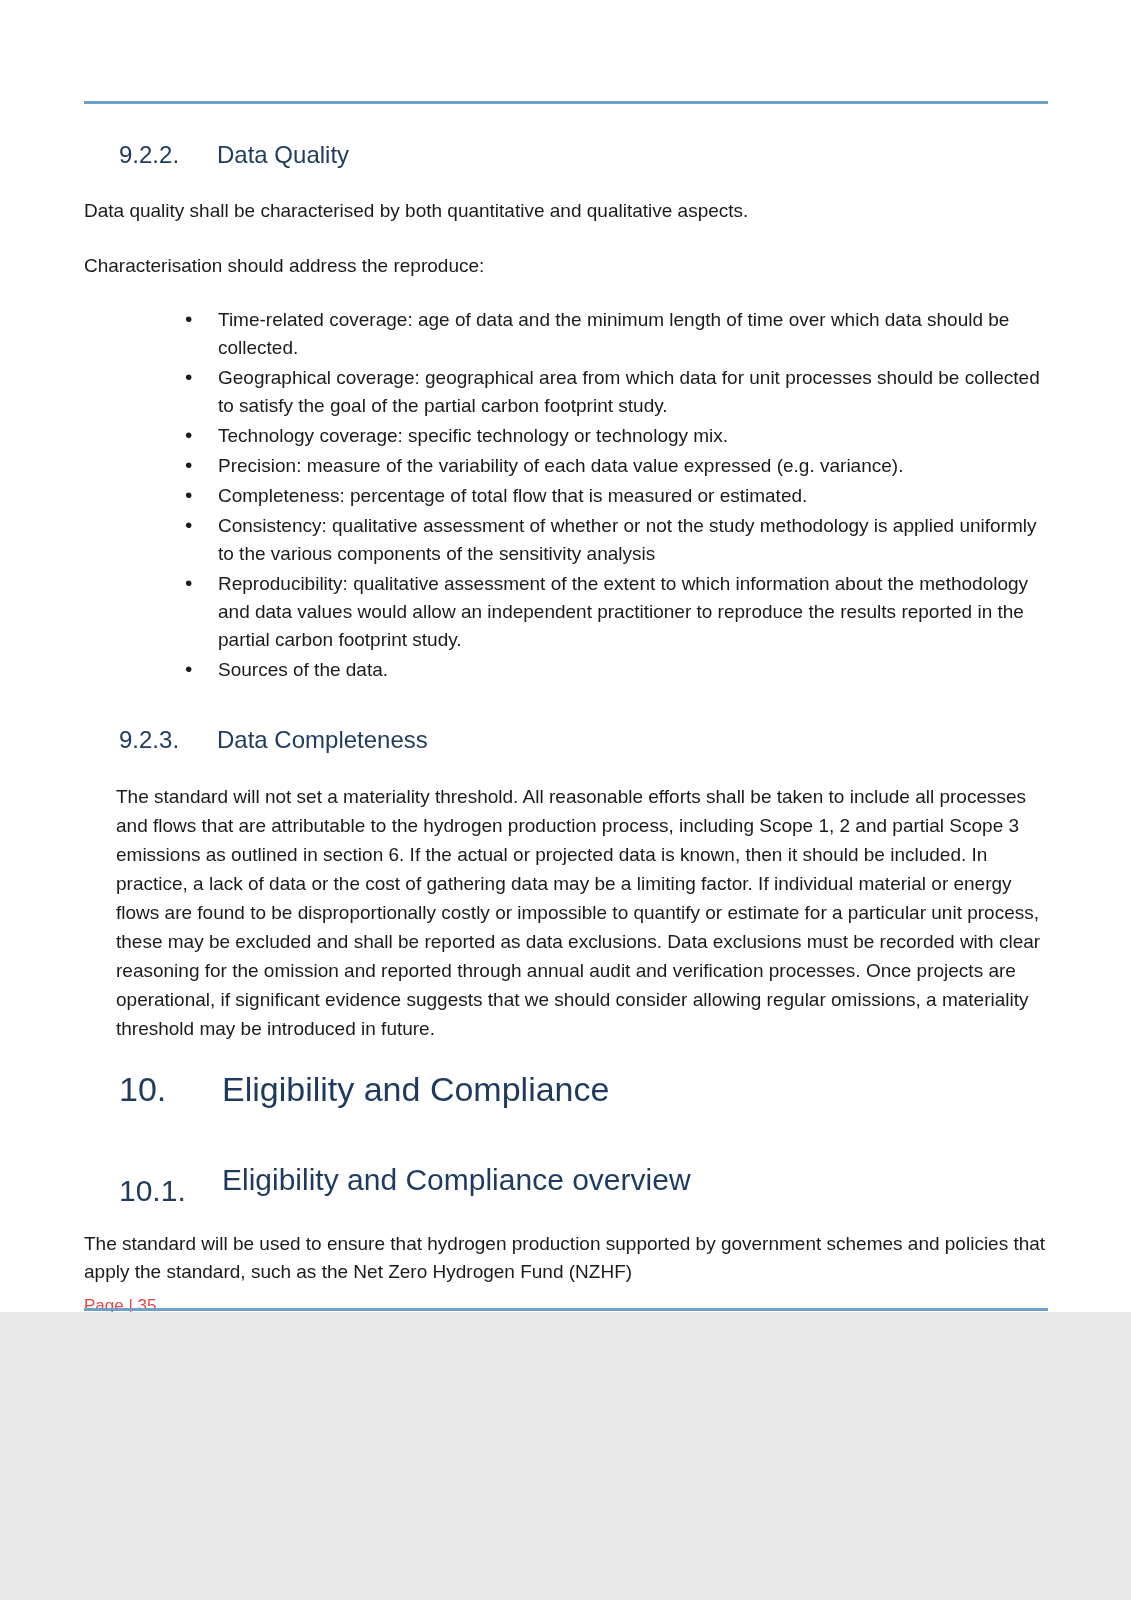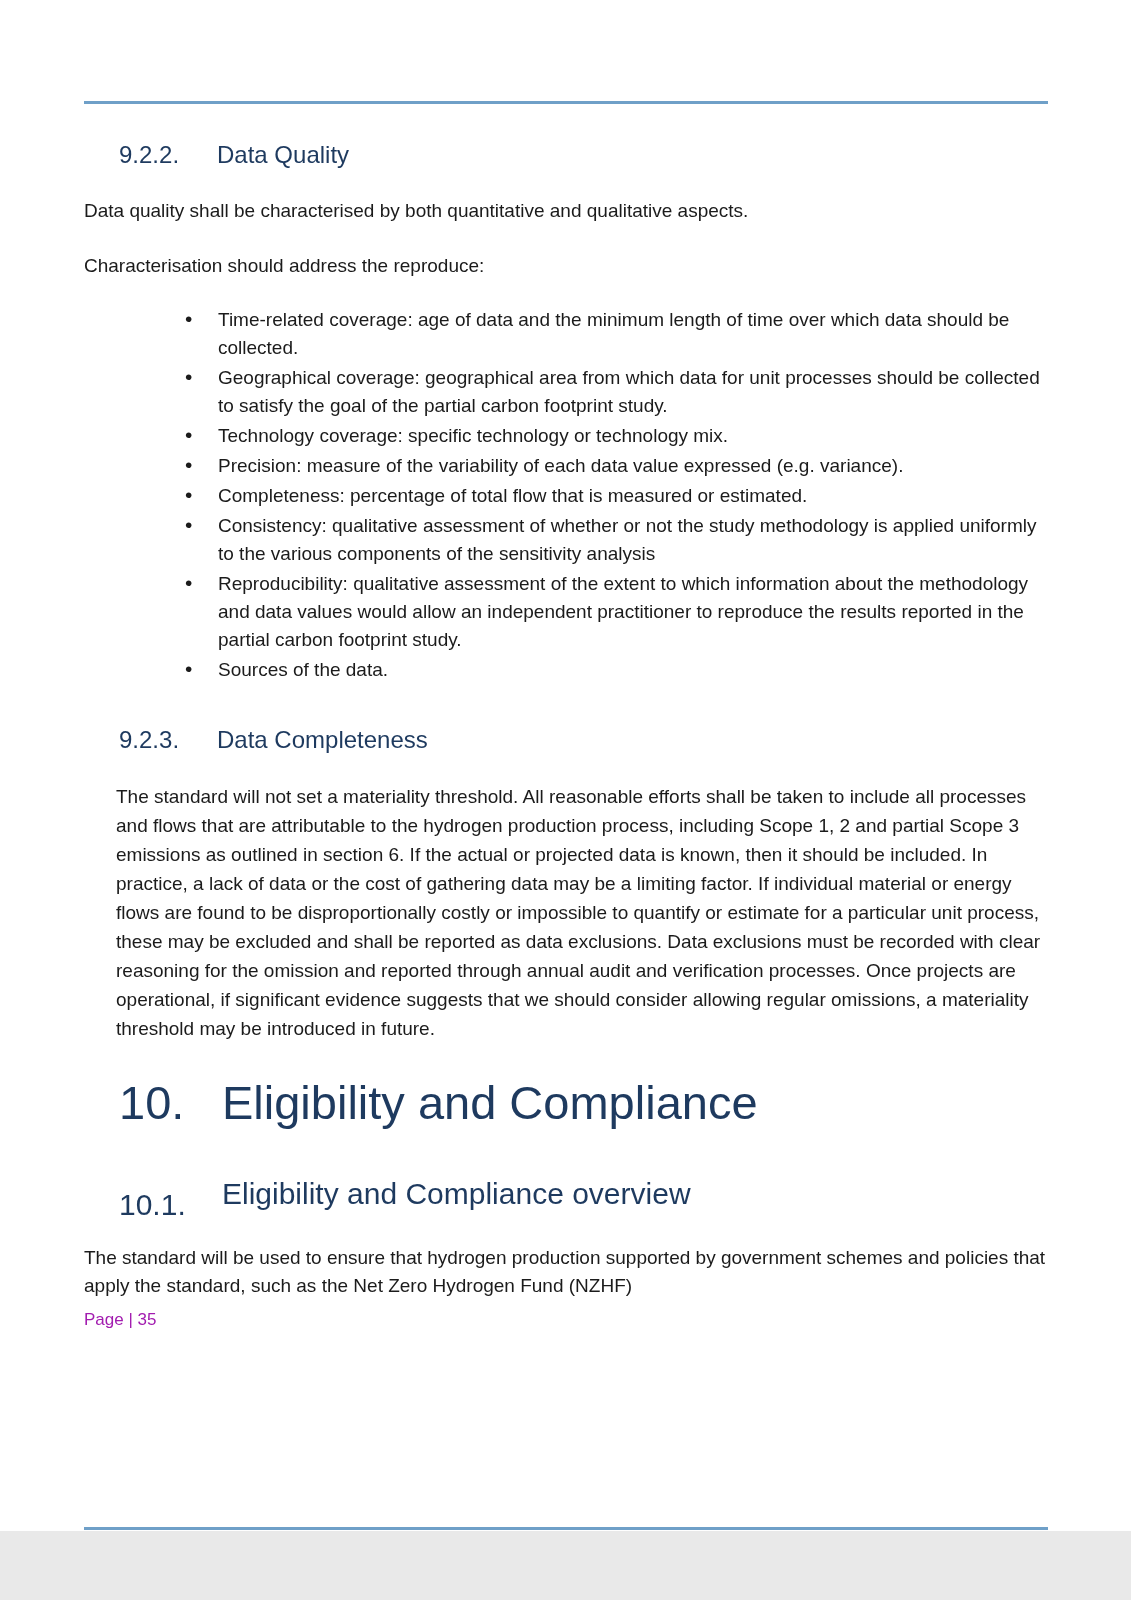--- a/index.html
+++ b/index.html
@@ -5,21 +5,21 @@
   :root{
     --heading-color:#1E3A5F;
     --rule-color:#6FA0C8;
     --body-color:#1B1B1B;
   }
   *{margin:0;padding:0;box-sizing:border-box;}
   html,body{background:#e9e9e9;}
   .page{
     position:relative;
     width:1131px;
-    height:1531px;
+    height:1312px;
     background:#ffffff;
     font-family:"Liberation Sans","DejaVu Sans",sans-serif;
     color:var(--body-color);
     overflow:hidden;
   }
   .header-rule{
     position:absolute;
     top:101px;left:84px;right:83px;
     height:3px;
     background:var(--rule-color);
@@ -67,44 +67,44 @@
   ul.bullets li::before{
     content:"\2022";
     position:absolute;
     left:101px;
     top:-1px;
     font-size:21px;
   }
   .h3-spaced{margin-top:41px;}
   .h1{
     color:var(--heading-color);
-    font-size:47px;
+    font-size:34px;
     font-weight:400;
     line-height:56px;
     padding-left:35px;
     display:flex;
-    margin-top:32px;
+    margin-top:18px;
   }
   .h1 .num{min-width:103px;}
   .h2{
     color:var(--heading-color);
     font-size:30px;
     font-weight:400;
     line-height:38px;
     padding-left:35px;
     display:flex;
     margin-top:44px;
   }
   .h2 .num{min-width:103px;margin-top:11px;}
   .para-last{margin-top:20px;}
   .page-footer{
     font-size:17px;
     line-height:22px;
     margin-top:9px;
-    color:#a21caf;
+    color:#ef4444;
   }
 </style>
 </head>
 <body>
 
 <div class="page">
 
   <div class="header-rule"></div>
 
   <div class="content">

